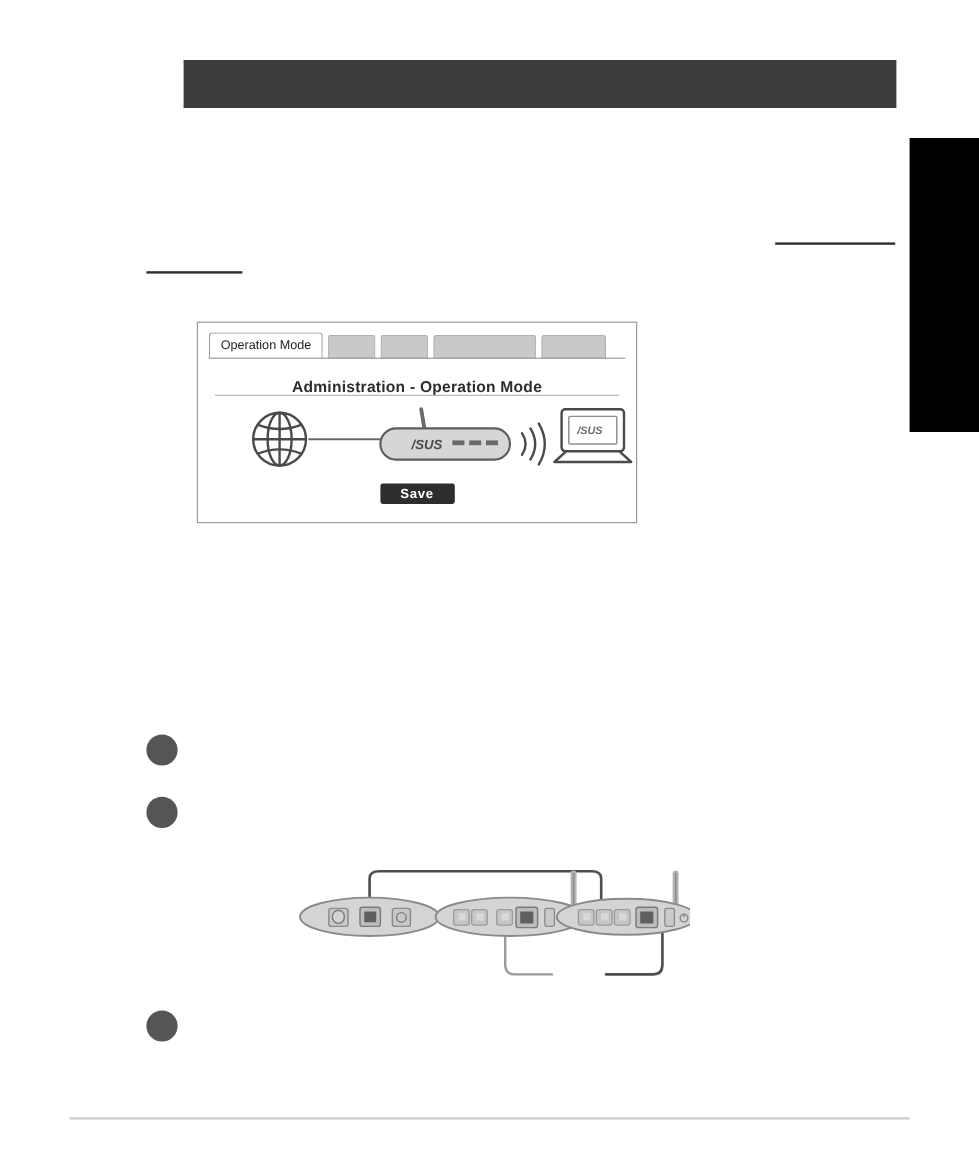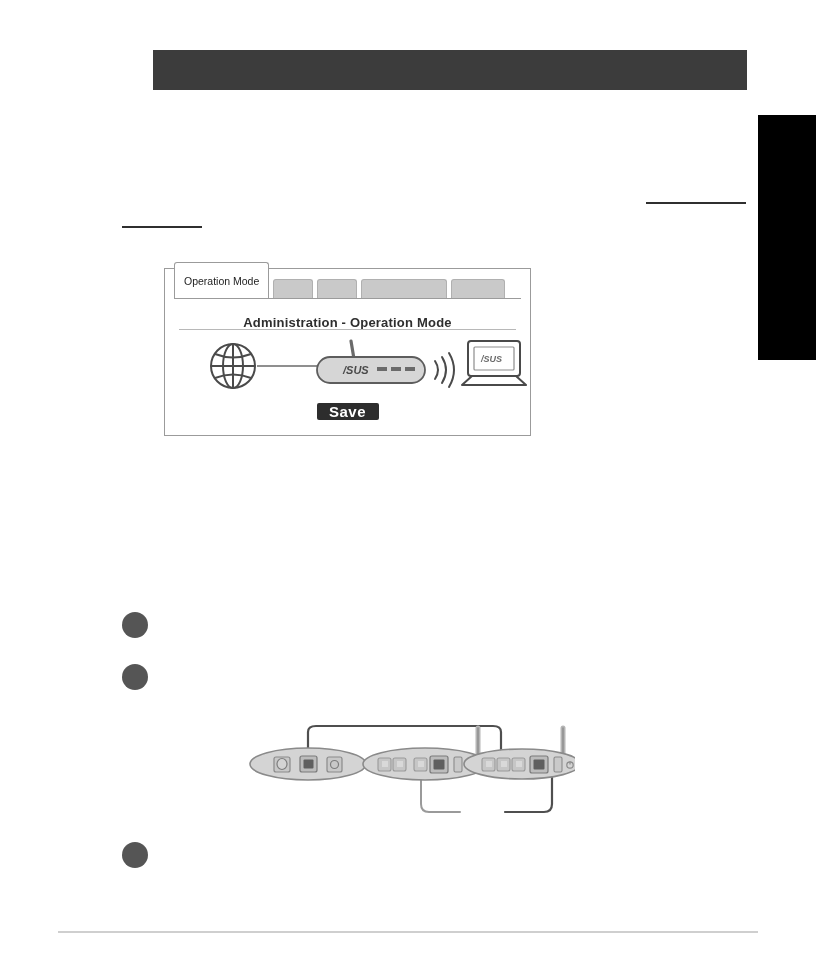--- a/index.html
+++ b/index.html
@@ -53,41 +53,41 @@
     position:absolute;left:9px;top:8px;right:9px;height:22px;
     display:flex;align-items:flex-end;gap:4px;
   }
   .tab{
     height:20px;background:#c9c9c9;border:1px solid #b0b0b0;
     border-bottom:none;border-radius:3px 3px 0 0;box-sizing:border-box;
   }
   .tab.active{
     background:#ffffff;border:1px solid #9b9b9b;border-bottom:1px solid #fff;
     padding:0 9px;display:flex;align-items:center;
-    font-size:10.5px;color:#1d1d1d;height:37px;
+    font-size:10.5px;color:#1d1d1d;height:22px;
   }
   .tab.t2{width:40px;}
   .tab.t3{width:40px;}
   .tab.t4{width:86px;}
   .tab.t5{width:54px;}
   .tabstrip-underline{
     position:absolute;left:9px;top:29px;right:9px;height:1px;background:#9b9b9b;
   }
   .ui-title{
     position:absolute;left:0;right:0;top:46px;text-align:center;
     font-size:13px;font-weight:bold;color:#2e2e2e;letter-spacing:.2px;
   }
   .ui-title-rule{
     position:absolute;left:14px;right:14px;top:60px;height:1px;background:#b8b8b8;
   }
   .ui-diagram{position:absolute;left:0;top:64px;width:367px;height:66px;}
   .ui-save{
     position:absolute;left:50%;transform:translateX(-50%);top:134px;
     width:62px;height:17px;background:#2d2d2d;border-radius:2px;
-    color:#ffffff;font-size:15px;font-weight:bold;
+    color:#ffffff;font-size:11px;font-weight:bold;
     display:flex;align-items:center;justify-content:center;
     letter-spacing:.5px;
   }
 
   
   .step-bullet{
     position:absolute;width:26px;height:26px;border-radius:50%;
     background:#555555;color:#ffffff;
     font-size:13px;font-weight:bold;
     display:flex;align-items:center;justify-content:center;

